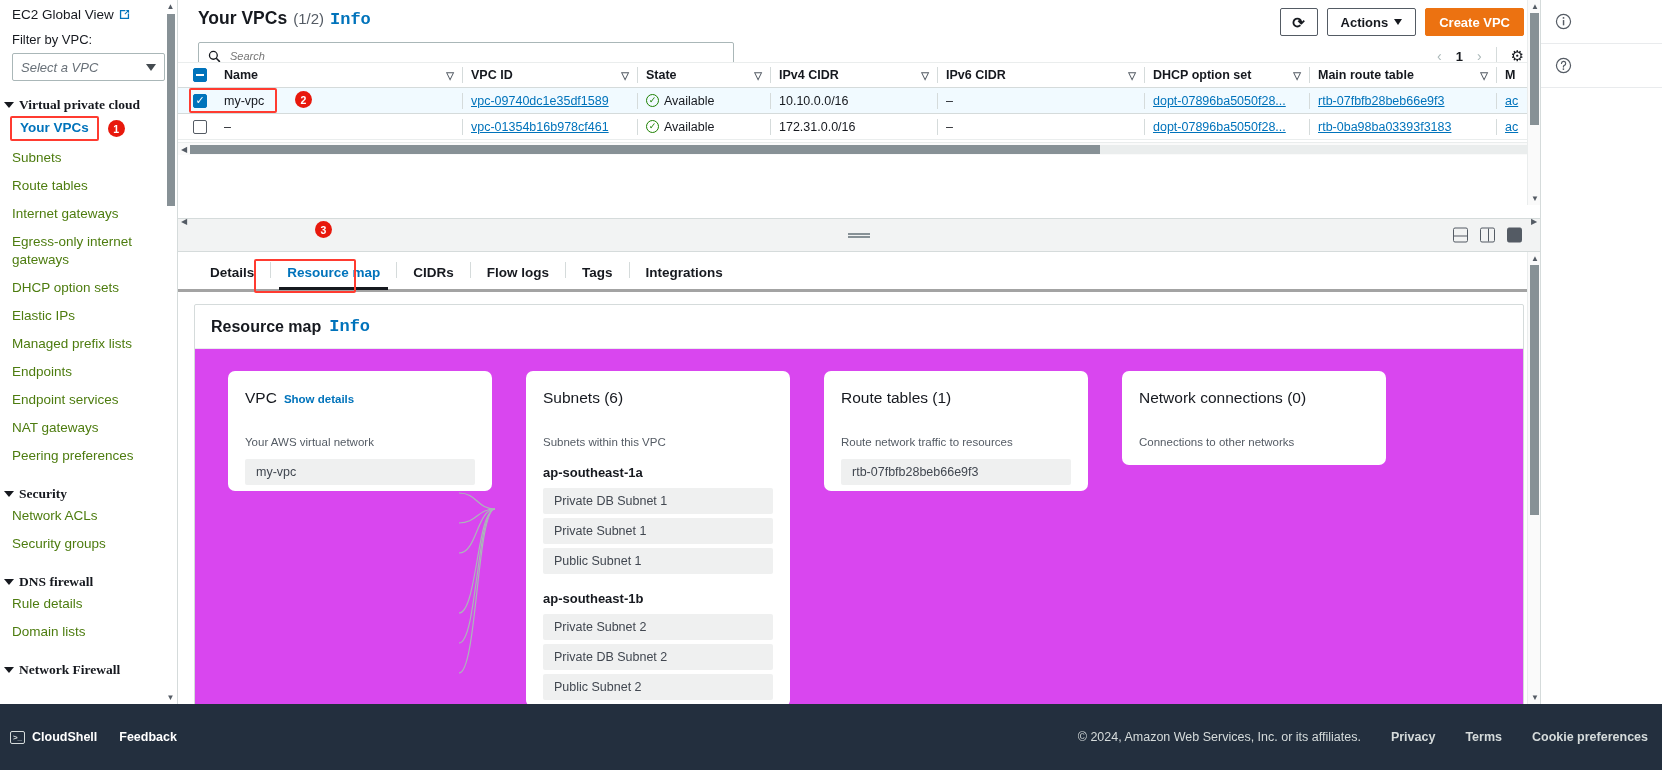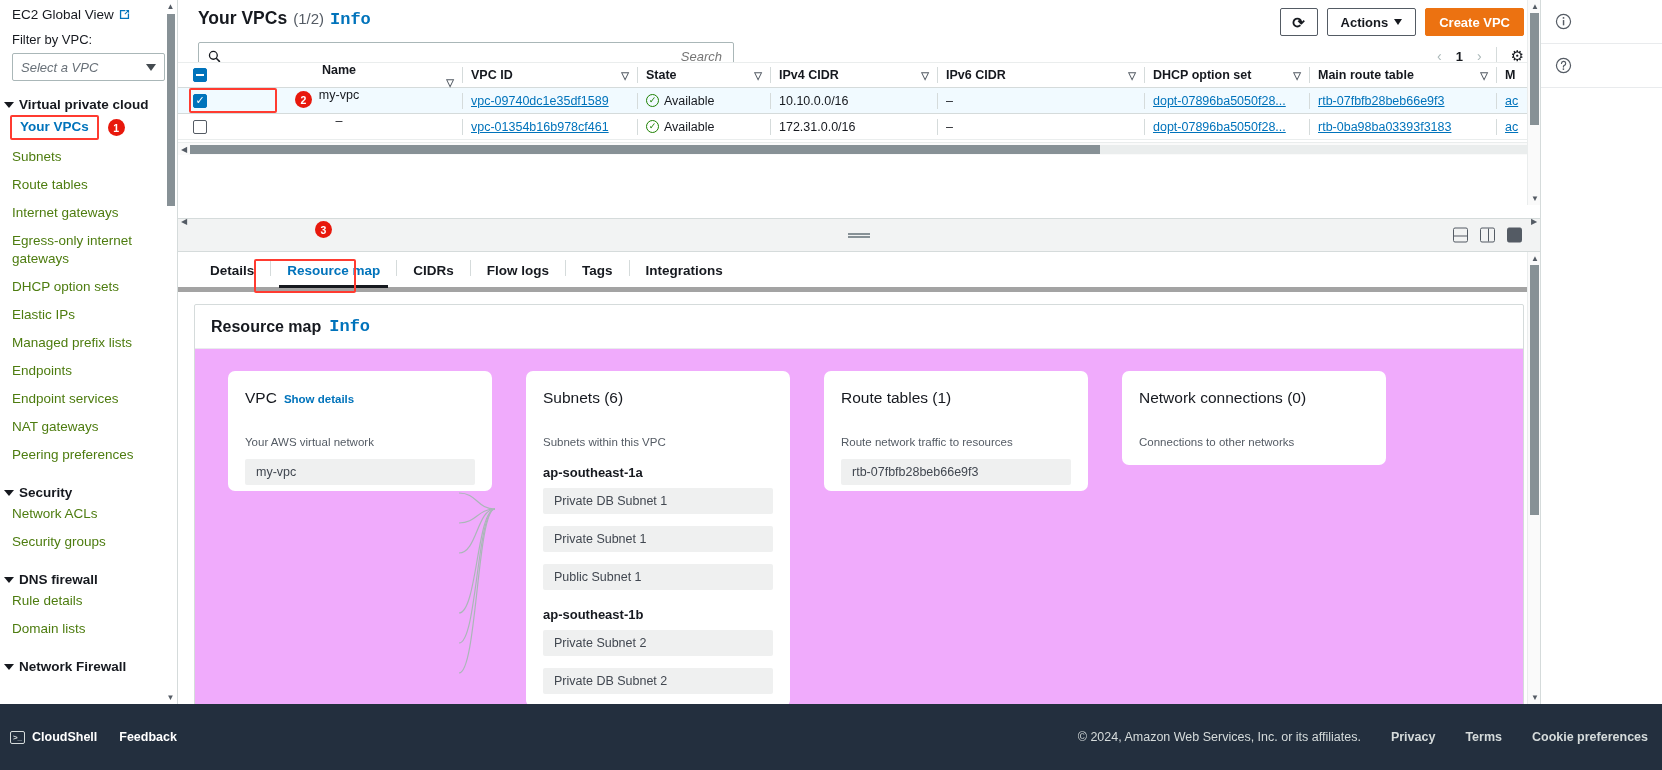--- a/index.html
+++ b/index.html
@@ -63,20 +63,21 @@
     border-left: 5px solid transparent;
     border-right: 5px solid transparent;
     border-top: 7px solid #444b50;
   }
   .nav-section {
     margin-top: 16px;
     padding: 0 12px 0 4px;
     display: flex; align-items: center; gap: 5px;
     font-size: 13.5px; font-weight: 700; color: #16191f;
     cursor: pointer;
+    font-family: Liberation Serif, serif;
   }
   .sec-caret {
     width: 0; height: 0;
     border-left: 5px solid transparent;
     border-right: 5px solid transparent;
     border-top: 6px solid #16191f;
     flex: none;
   }
   .nav-item {
     padding: 5px 12px 5px 12px;
@@ -160,24 +161,23 @@
     justify-content: space-between;
   }
   .search-box {
     width: 536px; height: 28px;
     border: 1px solid #aab7b8; border-radius: 2px;
     display: flex; align-items: center; gap: 7px;
     padding: 0 9px; background: #fff;
   }
   .search-box input {
     border: 0; outline: 0; flex: 1;
-    font-size: 13px; font-style: italic; color: #687078;
+    font-size: 11px; font-style: italic; color: #687078;
     font-family: "Liberation Sans", sans-serif;
     background: transparent;
-    text-align: right;
   }
   .pager {
     display: flex; align-items: center; gap: 14px;
     font-size: 13px; color: #16191f;
   }
   .pager .arrow { color: #aab7b8; font-size: 14px; cursor: pointer; }
   .pager .pagenum { font-weight: 700; }
   .pager .sep { width: 1px; height: 18px; background: #d5dbdb; }
   .gear { font-size: 15px; color: #16191f; cursor: pointer; }
 
@@ -194,21 +194,21 @@
   .tbl-head {
     height: 26px;
     border-top: 1px solid #eaeded;
     border-bottom: 1px solid #d5dbdb;
     font-weight: 700; color: #16191f;
     background: #fff;
   }
   .tbl-row.selected { background: #f1faff; border-bottom: 1px solid #d5dbdb; }
   .cell { display: flex; align-items: center; padding: 0 8px; height: 100%; flex: none; }
   .cell.check { width: 38px; justify-content: center; padding-left: 14px; }
-  .c-name { width: 246px; flex-direction: column; }
+  .c-name { width: 246px; }
   .c-vpcid { width: 174px; }
   .c-state { width: 132px; }
   .c-ipv4 { width: 166px; }
   .c-ipv6 { width: 206px; }
   .c-dhcp { width: 164px; }
   .c-rt { width: 186px; }
   .c-m { width: 60px; }
   .sortcaret {
     margin-left: auto; color: #545b64; font-size: 10px;
   }
@@ -266,21 +266,21 @@
   .badge-step3 { position: absolute; left: 137px; top: 2px; }
 
   
   #details {
     position: absolute; left: 0; top: 252px; width: 1362px; height: 452px;
     background: #fff; overflow: hidden;
   }
   .tabs {
     display: flex; align-items: flex-end; gap: 0;
     padding-left: 16px; height: 40px;
-    border-bottom: 5px solid #a3a3a3;
+    border-bottom: 3px solid #a3a3a3;
     position: relative;
   }
   .tab {
     font-size: 13.5px; font-weight: 700; color: #16191f;
     padding: 0 16px 9px 16px; cursor: pointer; position: relative;
   }
   .tab.active { color: #0073bb; }
   .tab.active::after {
     content: ""; position: absolute; left: 8px; right: 8px; bottom: -1px;
     height: 3px; background: #16191f;
@@ -299,21 +299,21 @@
     overflow: hidden;
   }
   .card-head {
     height: 44px; display: flex; align-items: center; gap: 8px;
     padding: 0 16px; border-bottom: 1px solid #e9ebed;
   }
   .card-title { font-size: 16px; font-weight: 700; color: #16191f; }
 
   .map-area {
     position: relative;
-    background: #f0abfc;
+    background: #d946ef;
     height: 362px;
     padding: 22px 0 0 0;
     overflow: hidden;
   }
   .map-cols { display: flex; gap: 34px; padding-left: 33px; }
   .mcard {
     background: #fff; border-radius: 7px;
     padding: 18px 17px 16px 17px;
   }
   .mcard h4 {
@@ -322,21 +322,21 @@
   }
   .mcard .sub { margin-top: 29px; font-size: 11.5px; color: #545b64; }
   .show-details { font-size: 11.5px; font-weight: 700; color: #0073bb; cursor: pointer; }
   .chip {
     margin-top: 11px; background: #eff0f0; border-radius: 2px;
     height: 26px; display: flex; align-items: center;
     padding: 0 11px; font-size: 12.5px; color: #414750;
   }
   .az { margin-top: 17px; font-size: 13px; font-weight: 700; color: #16191f; }
   .az + .chip { margin-top: 8px; }
-  .chip + .chip { margin-top: 12px; }
+  .chip + .chip { margin-top: 4px; }
 
   .w-vpc { width: 264px; height: 120px; }
   .w-sub { width: 264px; height: 336px; }
   .w-rt  { width: 264px; height: 120px; }
   .w-nc  { width: 264px; height: 94px; }
 
   .connectors { position: absolute; left: 0; top: 0; width: 100%; height: 100%; pointer-events: none; }
 
   
   #rail {

